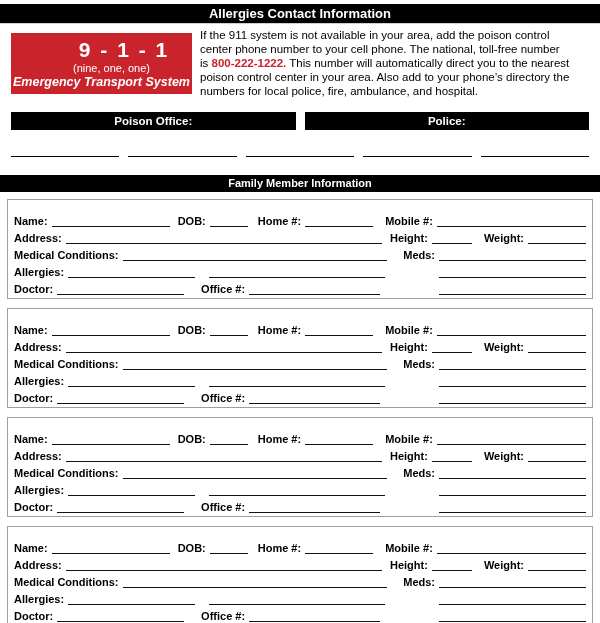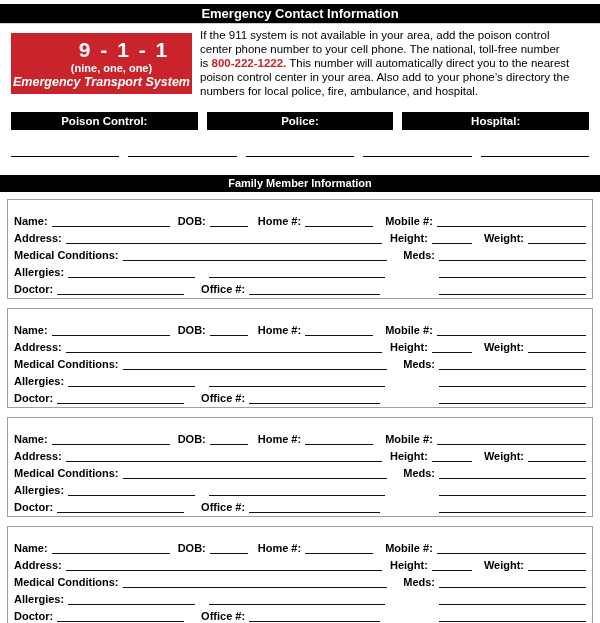--- a/index.html
+++ b/index.html
@@ -9,21 +9,21 @@
   
   .title-bar { margin-top:4px; height:20px; background:#000; color:#fff;
                font-weight:bold; font-size:13px; text-align:center; line-height:20px;
                border-bottom:1px solid #cfcfcf; }
 
   
   .intro { position:relative; height:84px; }
   .nine-box { position:absolute; left:11px; top:9px; width:181px; height:61px;
               background:#C9242C; color:#fff; text-align:center; padding-top:5px; }
   .nine-num { font-size:21px; font-weight:bold; letter-spacing:2px; line-height:24px;margin-left:45px; }
-  .nine-sub { font-size:11px; font-weight:bold; line-height:13px;padding-left:20px; }
+  .nine-sub { font-size:11px; font-weight:normal; line-height:13px;padding-left:20px; }
   .nine-sys { font-size:12.5px; font-weight:bold; line-height:15px;font-style:italic; }
   .intro-text { position:absolute; left:200px; width:390px; top:4px;
                 font-size:11.5px; line-height:14px; white-space:pre-line; }
   .phone-red { color:#C9242C; font-weight:bold; }
 
   
   .contacts-row { display:flex; gap:9px; margin:4px 11px 0 11px; }
   .contact-label { flex:1; background:#000; color:#fff; font-weight:bold;
                    font-size:11.5px; text-align:center; height:18px; line-height:18px; }
   .contacts-lines { display:flex; gap:9px; margin:26px 11px 0 11px; }
@@ -41,39 +41,38 @@
   .lbl { white-space:nowrap; padding-right:4px; }
   .fl { border-bottom:1px solid #111; height:12px; display:inline-block; }
   .grow { flex:1; }
   .sp8{width:8px;} .sp10{width:10px;} .sp12{width:12px;} .sp14{width:14px;} .sp17{width:17px;} .sp16{width:16px;}
   .w118{width:118px;} .w38{width:38px;} .w68{width:68px;} .w40{width:40px;} .w58{width:58px;}
   .w147{width:147px;} .w127{width:127px;} .w176{width:176px;} .w131{width:131px;}
 </style>
 </head>
 <body>
 
-<div class="title-bar">Emergency Contact Information</div>
+<div class="title-bar">Allergies Contact Information</div>
 
 <div class="intro">
   <div class="nine-box">
     <div class="nine-num">9 - 1 - 1</div>
     <div class="nine-sub">(nine, one, one)</div>
     <div class="nine-sys">Emergency Transport System</div>
   </div>
   <div class="intro-text"><span>If the 911 system is not available in your area, add the poison control
 center phone number to your cell phone. The national, toll-free number
 is </span><span class="phone-red">800-222-1222.</span><span> This number will automatically direct you to the nearest
 poison control center in your area. Also add to your phone’s directory the
 numbers for local police, fire, ambulance, and hospital.</span></div>
 </div>
 
 <div class="contacts-row">
-  <div class="contact-label">Poison Control:</div>
+  <div class="contact-label">Poison Office:</div>
   <div class="contact-label">Police:</div>
-  <div class="contact-label">Hospital:</div>
 </div>
 <div class="contacts-lines">
   <div class="contact-line"></div>
   <div class="contact-line"></div>
   <div class="contact-line"></div>
   <div class="contact-line"></div>
   <div class="contact-line"></div>
 </div>
 
 <div class="family-bar">Family Member Information</div>

